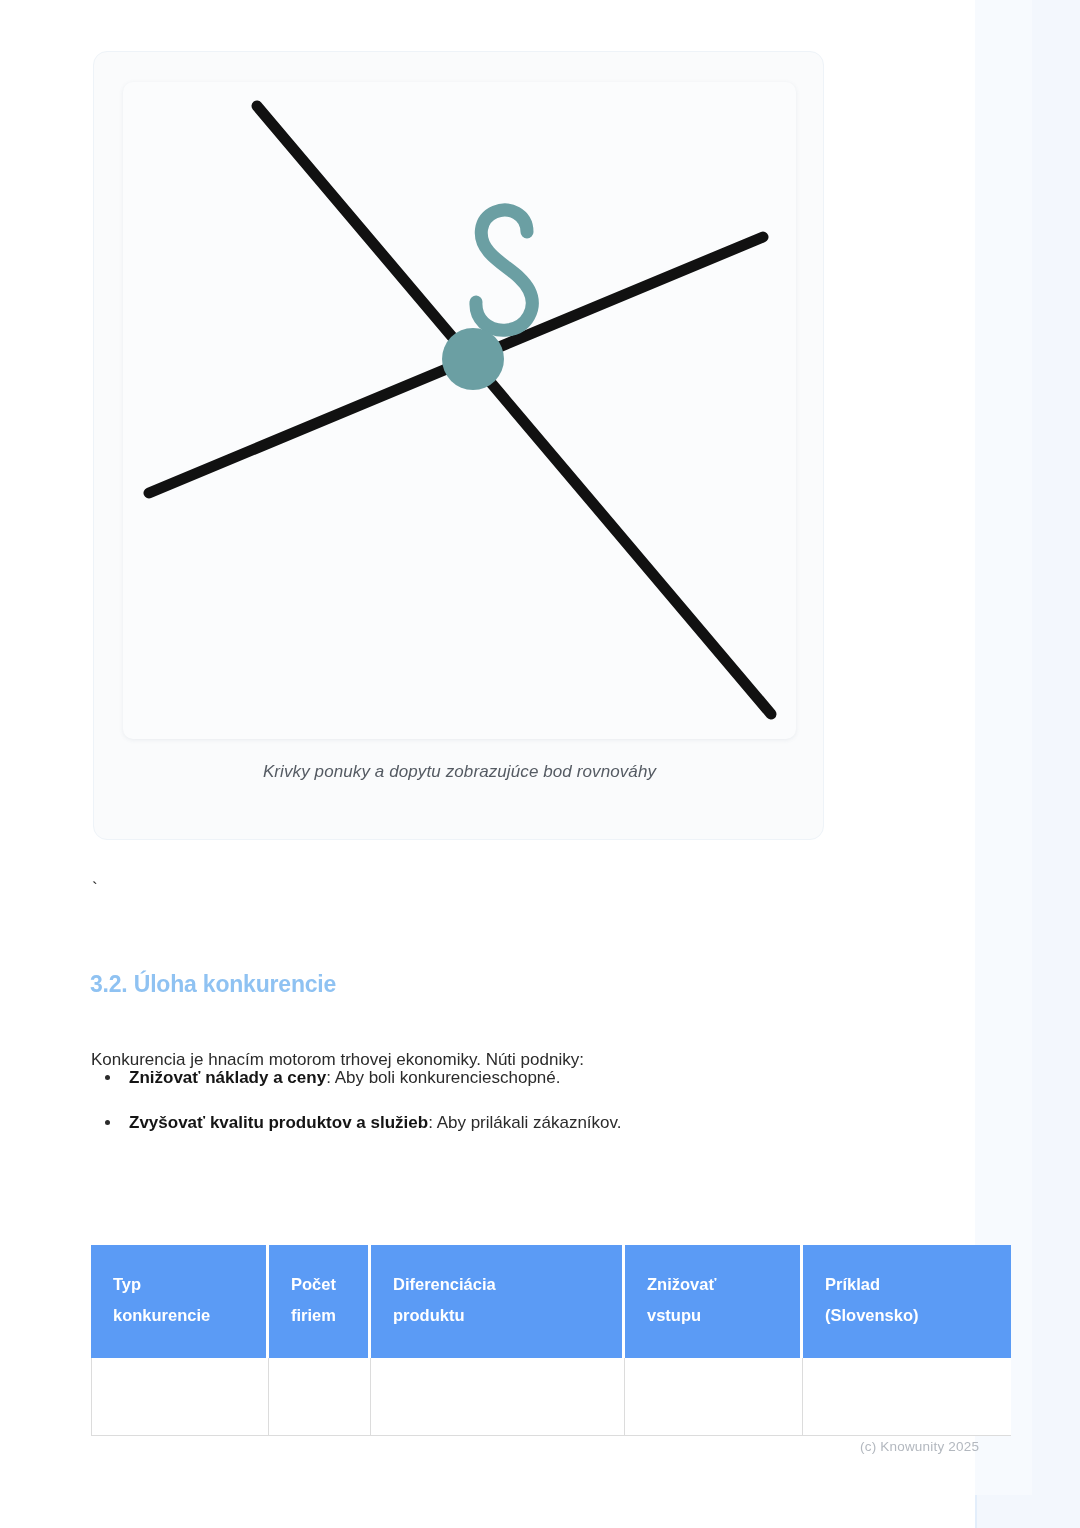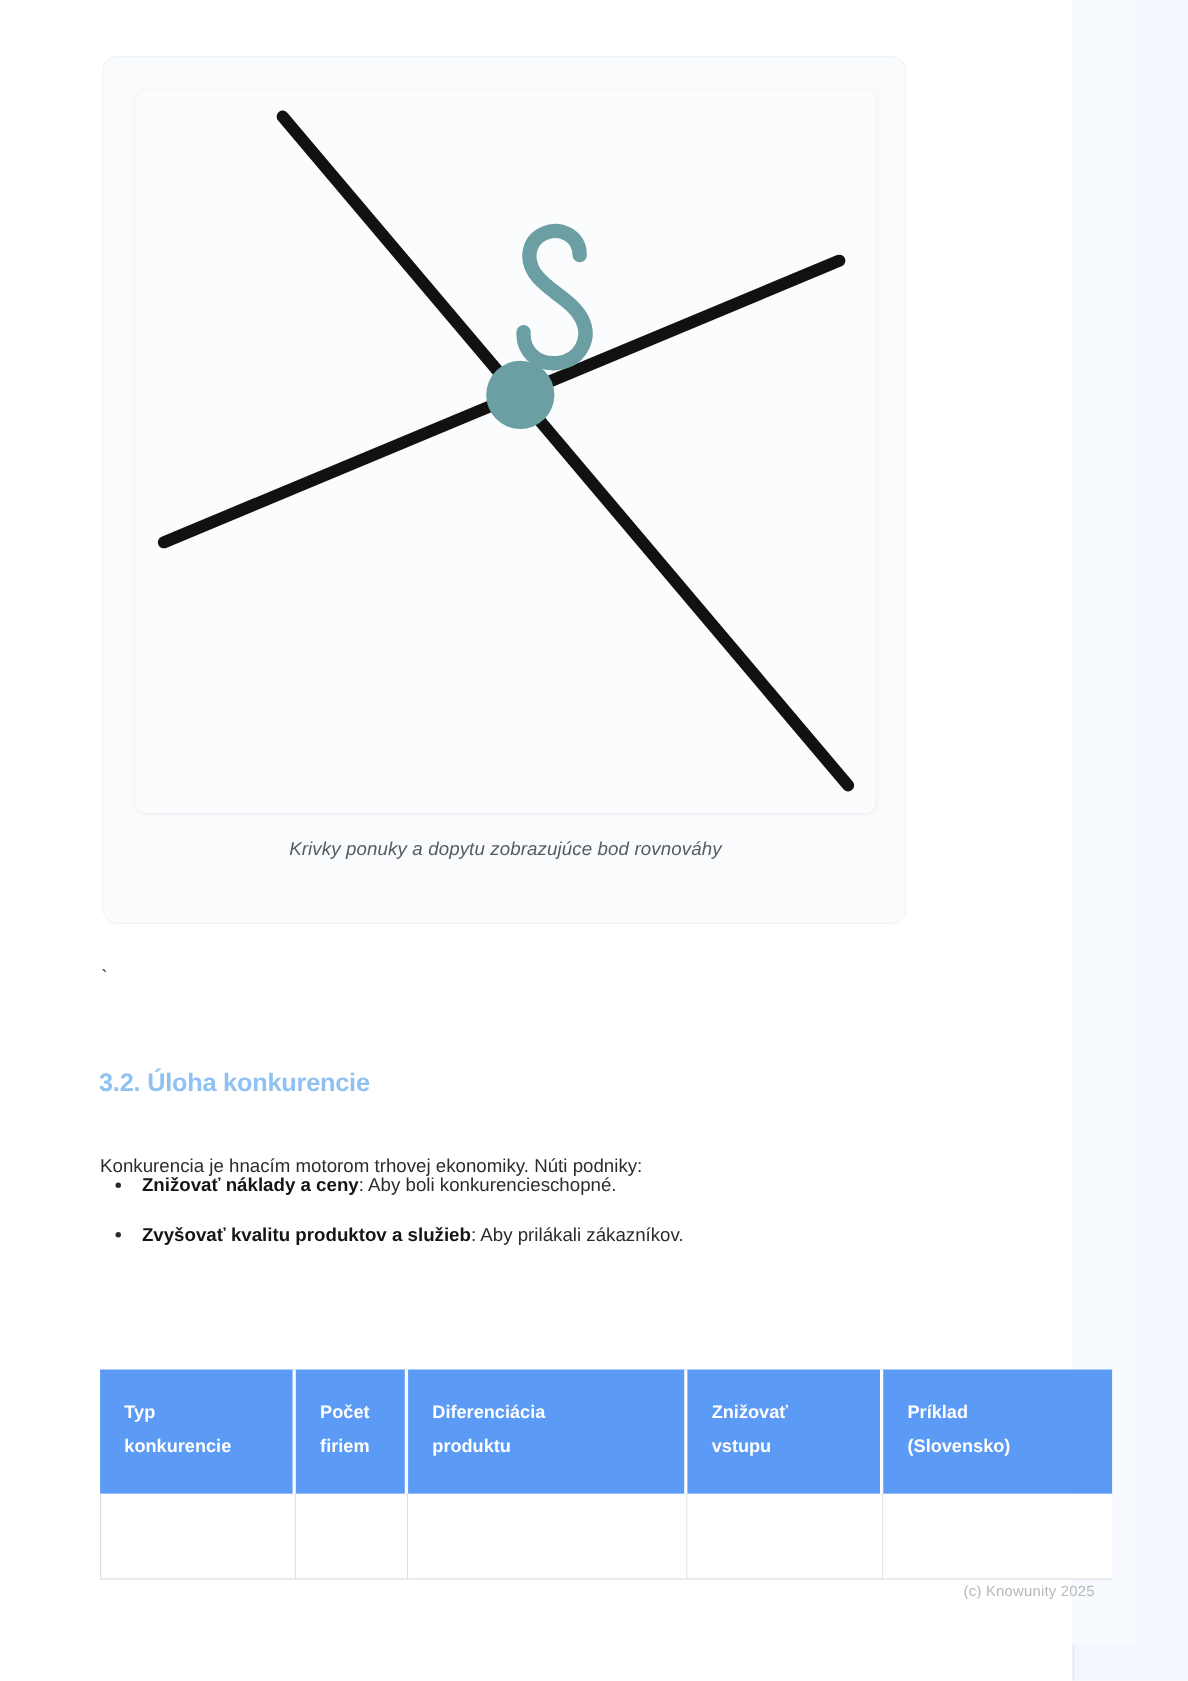--- a/index.html
+++ b/index.html
@@ -204,21 +204,20 @@
 
   
   .watermark {
     position: absolute;
     left: 860px;
     top: 1439px;
     font-size: 13.5px;
     color: #b3b8bf;
     letter-spacing: 0.2px;
     white-space: nowrap;
-    margin-left: 16px;
   }
 </style>
 </head>
 <body>
 
 <div class="right-band"></div>
 <div class="right-band-inner"></div>
 
 <div class="page">
 

